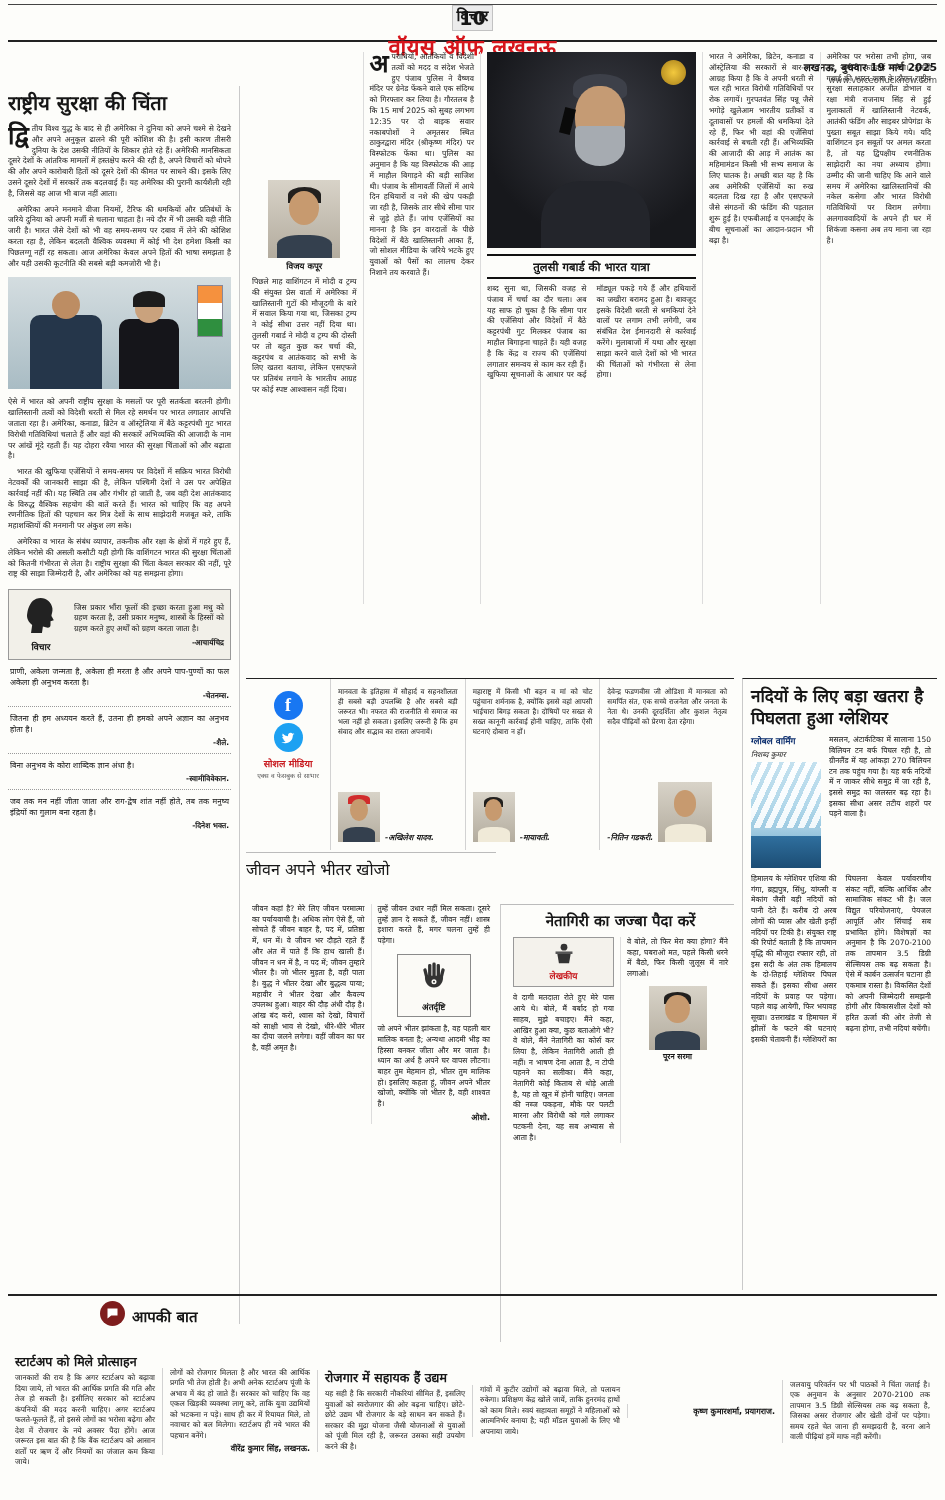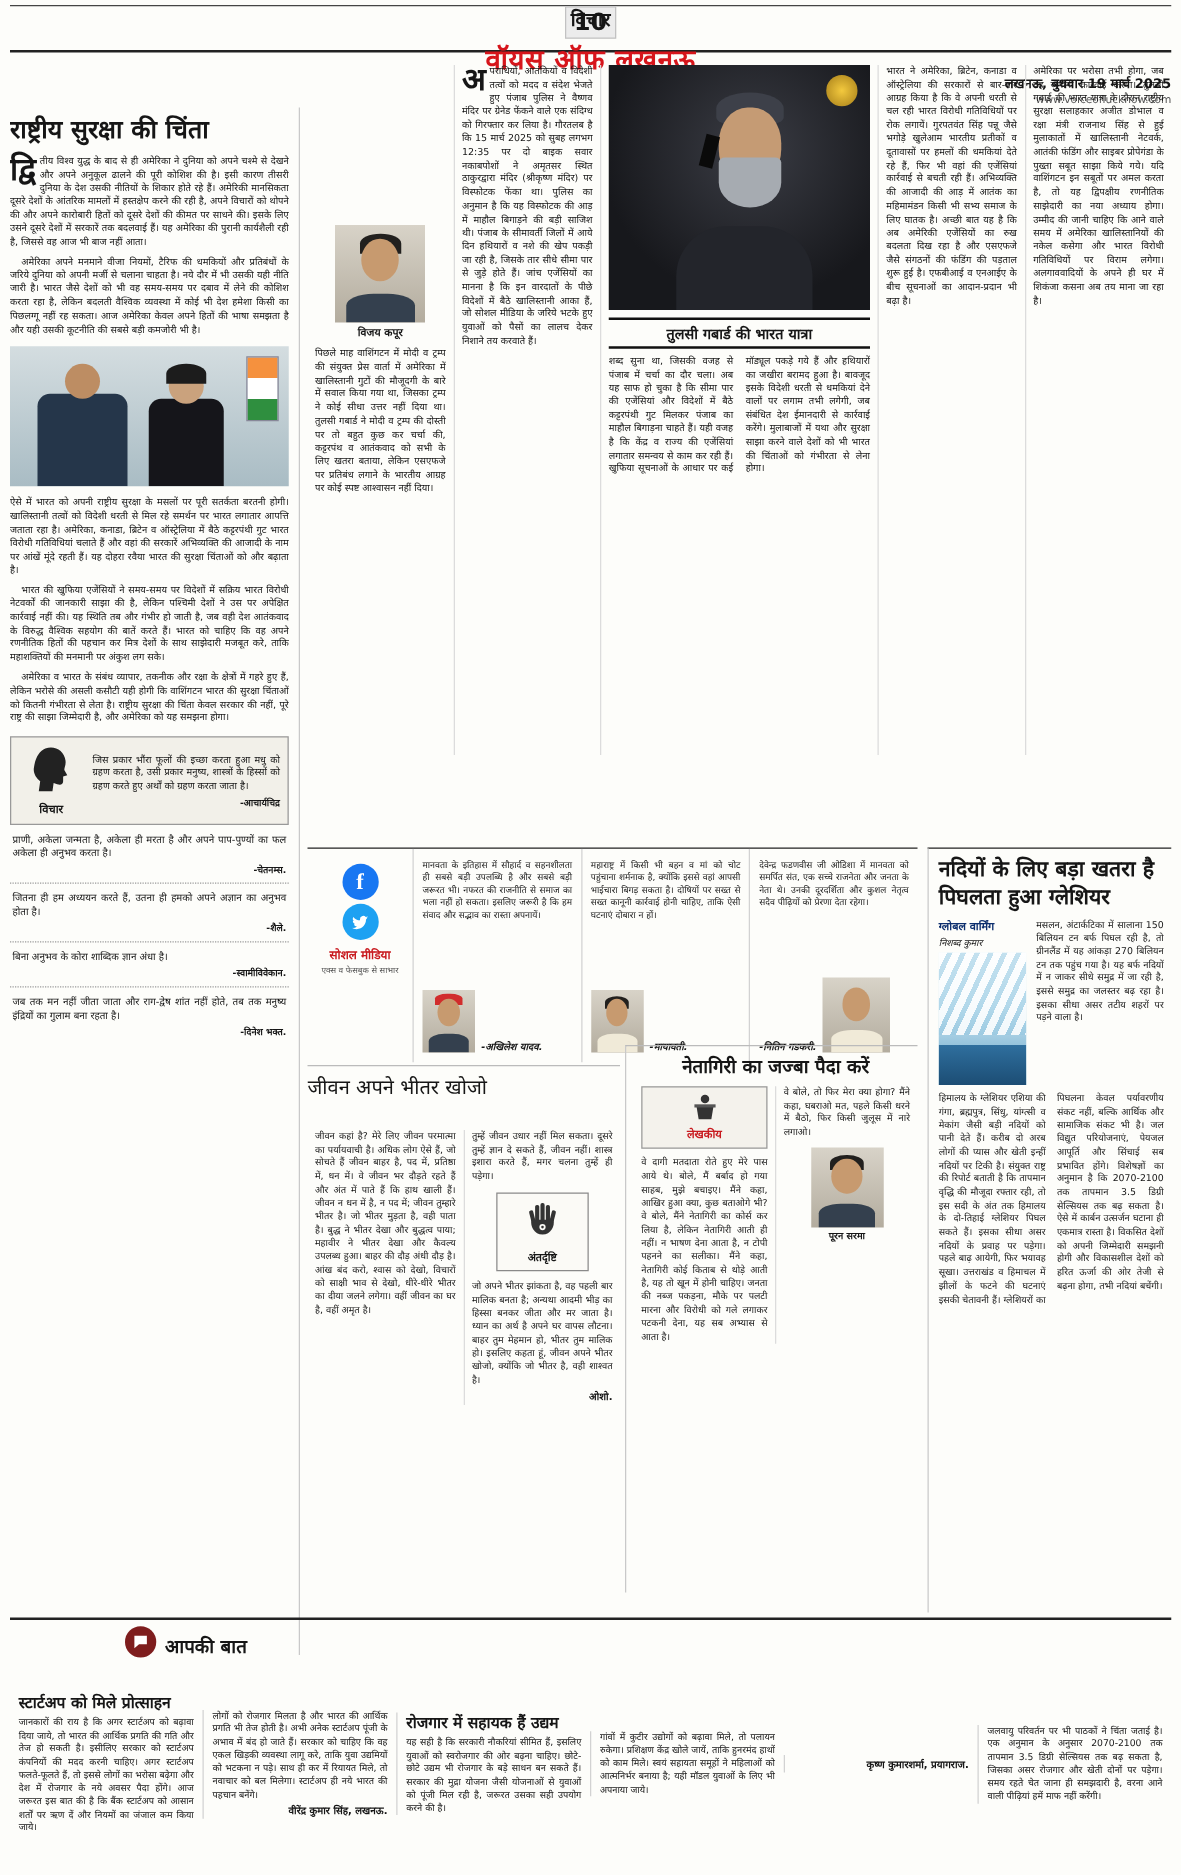--- a/index.html
+++ b/index.html
@@ -135,21 +135,21 @@
   
   .jeevan { position:absolute; left:246px; top:852px; width:250px; height:438px;
             border-top:1px solid #bbb; padding-top:5px; overflow:hidden; }
   .jv-title { font-size:16px; font-weight:normal; margin-bottom:24px; }
   .jv-cols { display:flex; }
   .jv-col { flex:1; min-width:0; padding:0 6px; font-size:7.5px; line-height:10.7px; text-align:justify; }
   .jv-col + .jv-col { border-left:1px solid #dcdcdc; }
   .hamsa-box { width:74px; margin:7px auto; border:1px solid #8a8a8a; padding:6px 3px 4px; text-align:center; background:#fbfaf6; }
   .hamsa-label { font-weight:bold; font-size:8.6px; margin-top:3px; }
 
-  .netagiri { position:absolute; left:500px; top:836px; width:234px; height:438px;
+  .netagiri { position:absolute; left:500px; top:904px; width:234px; height:438px;
               border-top:1px solid #bbb; border-left:1px solid #c9c9c9;
               padding:5px 0 0 6px; overflow:hidden; }
   .nt-title { font-size:15px; font-weight:bold; text-align:center; margin-bottom:7px; }
   .nt-cols { display:flex; }
   .nt-col { flex:1; min-width:0; padding:0 6px; font-size:7.5px; line-height:10.7px; text-align:justify; }
   .nt-col + .nt-col { border-left:1px solid #dcdcdc; }
   .lekh-box { border:1px solid #999; background:#f4f2ec; padding:5px 3px; text-align:center; margin-bottom:6px; }
   .lekh-label { color:#c81a1f; font-weight:bold; font-size:9px; margin-top:2px; }
   .puran-box { width:58px; margin:6px auto; text-align:center; }
   .puran-photo { width:58px; height:64px; position:relative; overflow:hidden;

